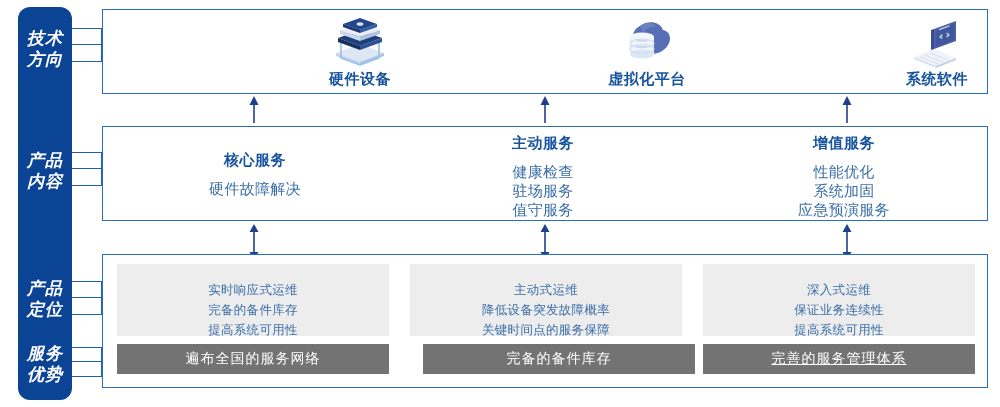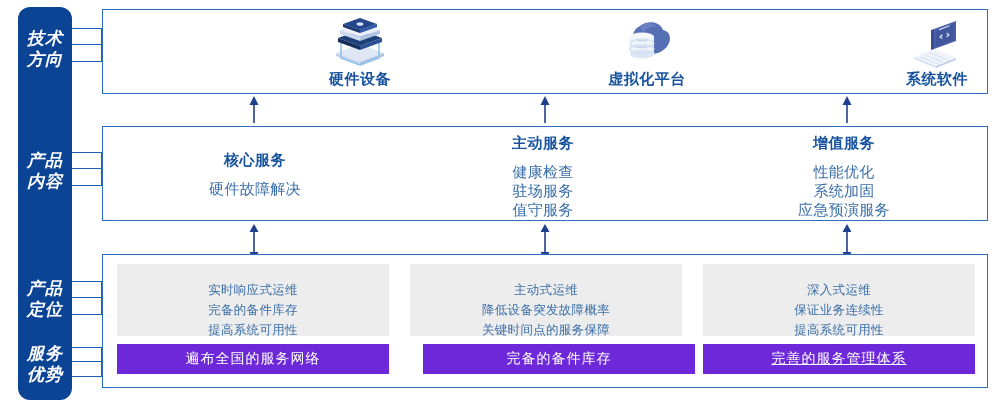--- a/index.html
+++ b/index.html
@@ -124,21 +124,21 @@
   }
   .pos-line {
     font-size: 12.5px;
     color: #3a6ea8;
     line-height: 20px;
     letter-spacing: 0.3px;
   }
   .adv-card {
     position: absolute;
     box-sizing: border-box;
-    background: #6d28d9;
+    background: #737373;
     color: #ffffff;
     font-size: 14px;
     letter-spacing: 1px;
     display: flex;
     align-items: center;
     justify-content: center;
   }
 
   
   .arrow-wrap { position: absolute; }

